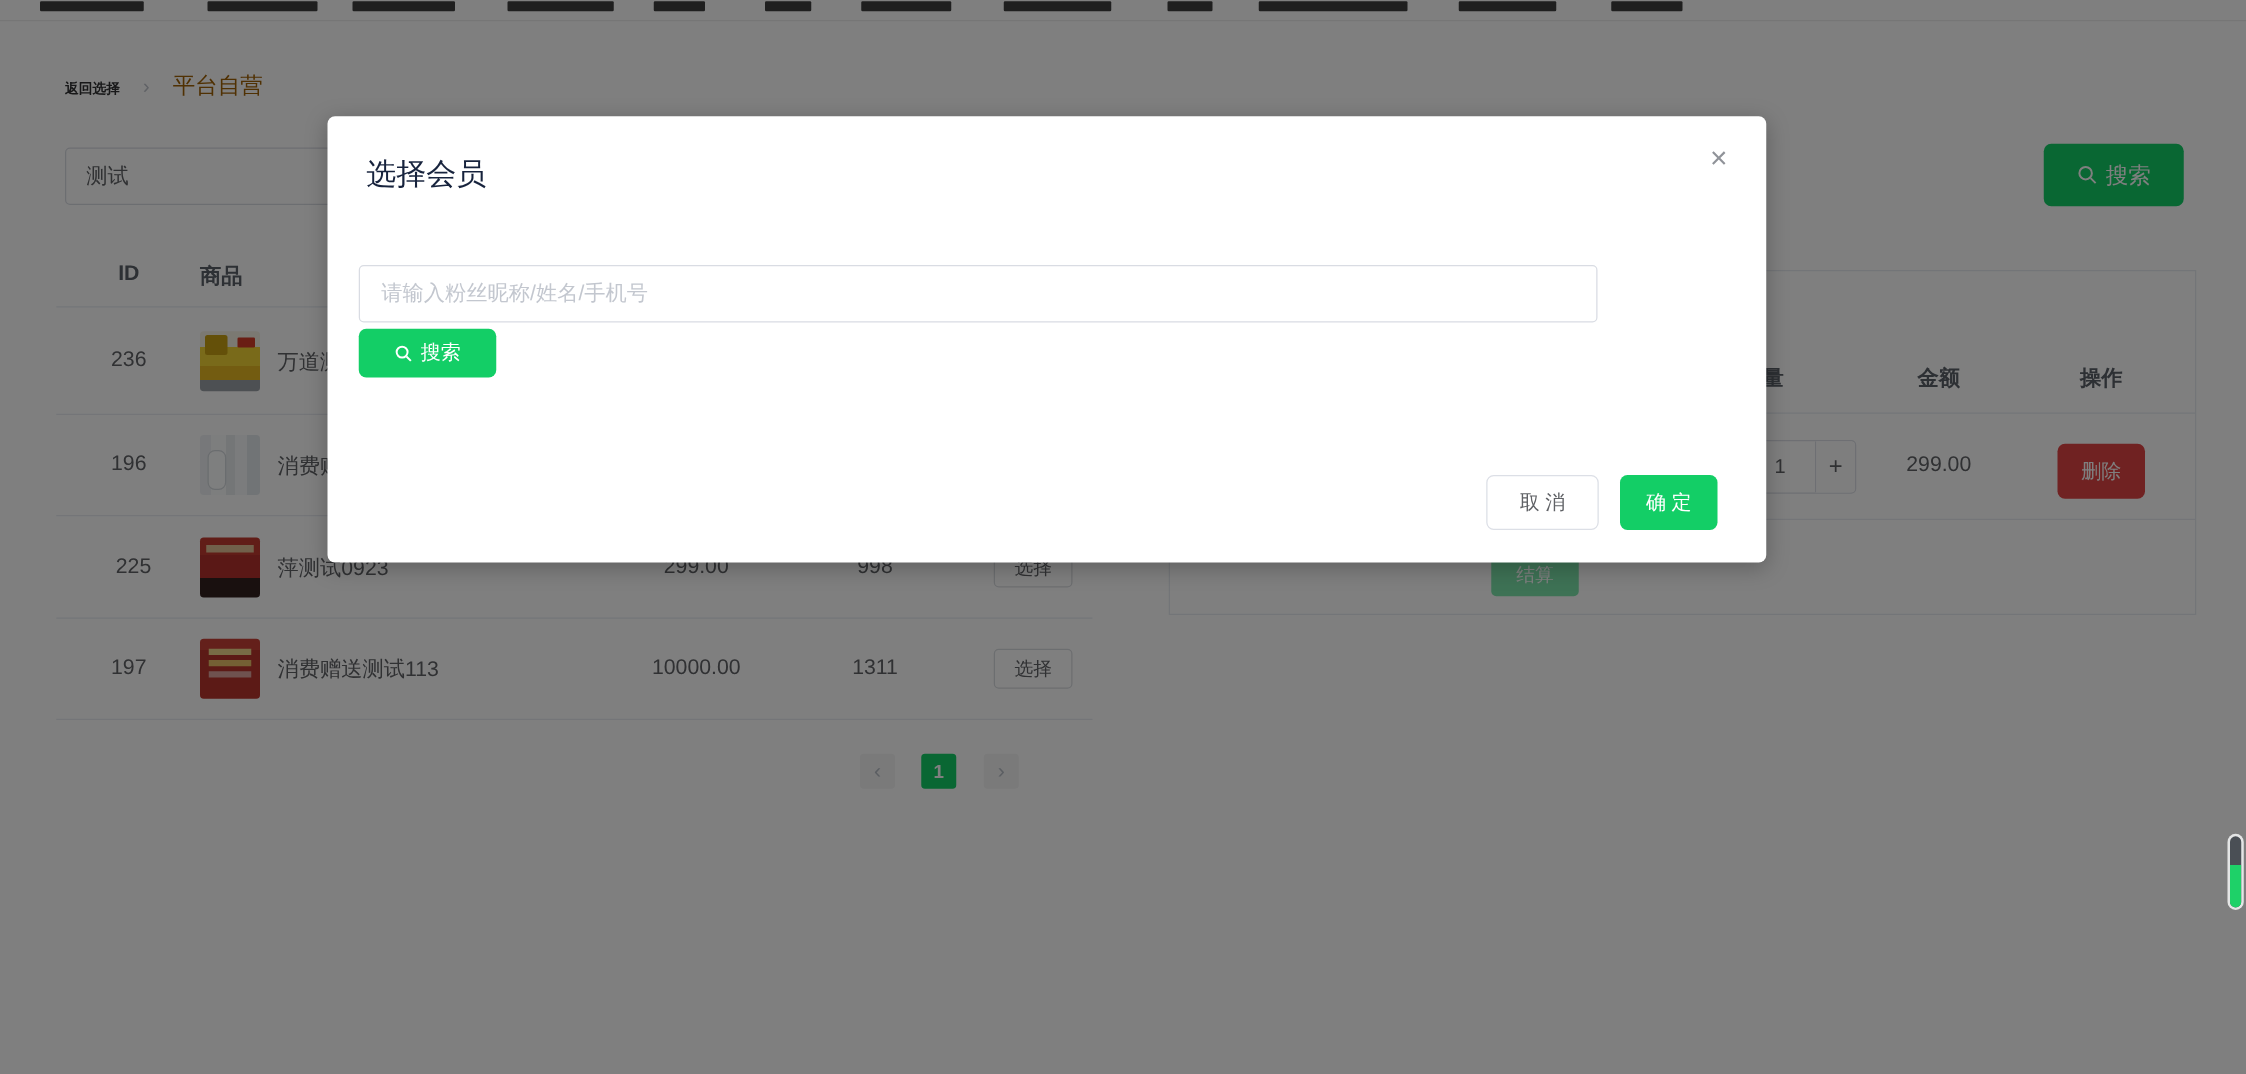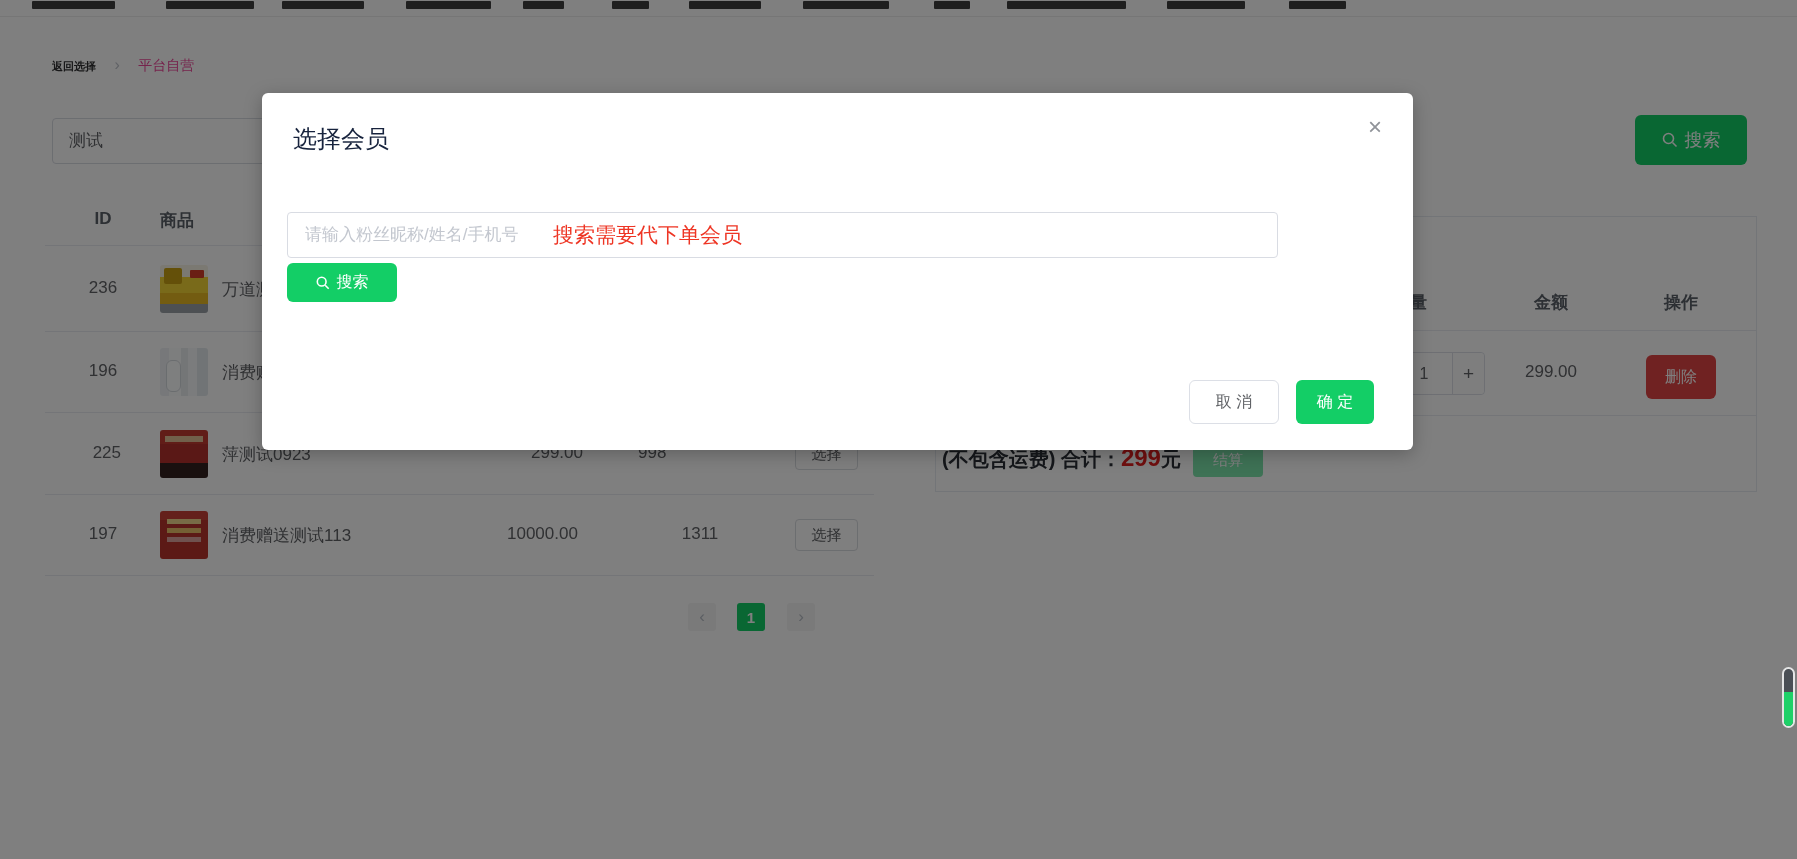--- a/index.html
+++ b/index.html
@@ -8,21 +8,21 @@
   .abs { position:absolute; }
   #stage { position:relative; width:1797px; height:859px; background:#fff; }
 
   
   #base { position:absolute; inset:0; background:#fff; }
   .topnav { left:0; top:0; width:1797px; height:17px; background:#fff; border-bottom:1px solid #ededed; }
   .navfrag { position:absolute; top:1px; height:8px; background:#3f3f3f; border-radius:1px; }
 
   .crumb-back { font-size:11px; font-weight:bold; color:#303133; }
   .crumb-sep  { font-size:16px; color:#c0c4cc; }
-  .crumb-cur  { font-size:14px; color:#ec4899; }
+  .crumb-cur  { font-size:18px; color:#a16207; }
 
   .input-box { border:1px solid #d9dce3; border-radius:4px; background:#fff;padding-left:16px; }
   .filter-input { left:52px; top:118px; width:420px; height:46px; font-size:17px; color:#606266;
     line-height:44px; padding-left:16px; }
 
   .btn { display:flex; align-items:center; justify-content:center; gap:7px;
     border:none; cursor:pointer; color:#fff; }
   .btn-green { background:#13ce66; }
   .top-search { left:1635px; top:115px; width:112px; height:50px; border-radius:6px; font-size:18px; }
 
@@ -154,29 +154,29 @@
         <span class="abs td" style="left:85px;top:361px;width:36px;text-align:center">196</span>
         <div class="thumb thumb-purifier" style="left:160px;top:348px"></div>
         <span class="abs td" style="left:222px;top:361px">消费赠</span>
       </div>
 
       <div>
         <span class="abs td" style="left:85px;top:443px;width:36px;text-align:right">225</span>
         <div class="thumb thumb-poster" style="left:160px;top:430px"></div>
         <span class="abs td" style="left:222px;top:443px">萍测试0923</span>
         <span class="abs td" style="left:507px;top:443px;width:100px;text-align:center">299.00</span>
-        <span class="abs td" style="left:638px;top:443px;width:60px;">998</span>
+        <span class="abs td" style="left:670px;top:443px;width:60px;text-align:center">998</span>
         <button class="select-btn" style="left:795px;top:438px">选择</button>
       </div>
 
       <div>
         <span class="abs td" style="left:85px;top:524px;width:36px;text-align:center">197</span>
         <div class="thumb thumb-book" style="left:160px;top:511px"></div>
         <span class="abs td" style="left:222px;top:524px">消费赠送测试113</span>
-        <span class="abs td" style="left:507px;top:524px;width:100px;">10000.00</span>
+        <span class="abs td" style="left:507px;top:524px;width:100px;text-align:center">10000.00</span>
         <span class="abs td" style="left:670px;top:524px;width:60px;text-align:center">1311</span>
         <button class="select-btn" style="left:795px;top:519px">选择</button>
       </div>
     </div>
 
     <div>
       <div class="pg-sq pg-nav" style="left:688px;top:603px">‹</div>
       <div class="pg-sq pg-cur" style="left:737px;top:603px">1</div>
       <div class="pg-sq pg-nav" style="left:787px;top:603px">›</div>
     </div>
@@ -188,36 +188,32 @@
     <div class="hline" style="left:936px;top:330px;width:820px"></div>
 
     <div class="abs stepper">
       <span class="qty">1</span>
       <span class="plus">+</span>
     </div>
     <span class="abs td" style="left:1521px;top:362px;width:60px;text-align:center">299.00</span>
     <button class="abs btn delete-btn">删除</button>
     <div class="hline" style="left:936px;top:415px;width:820px"></div>
 
-    <div class="abs" style="left:942px;top:444px">
-      <span class="sum-prefix">(不包含运费) 合计：</span><span class="sum-total">299</span><span class="sum-unit">元</span>
-    </div>
     <button class="abs btn btn-green checkout-btn">结算</button>
   </div>
 
   <div id="overlay"></div>
 
   <div id="modal">
     <span class="modal-title">选择会员</span>
     <button class="modal-close">×</button>
 
     <div class="input-box member-input">
       <span class="ph">请输入粉丝昵称/姓名/手机号</span>
     </div>
-    <span class="annotation">搜索需要代下单会员</span>
 
     <button class="btn btn-green modal-search">
       <svg width="14" height="14" viewBox="0 0 16 16">
         <circle cx="6.5" cy="6.5" r="5" fill="none" stroke="#fff" stroke-width="1.8"></circle>
         <line x1="10.5" y1="10.5" x2="14.5" y2="14.5" stroke="#fff" stroke-width="1.8"></line>
       </svg>
       <span>搜索</span>
     </button>
 
     <button class="cancel-btn">取 消</button>

